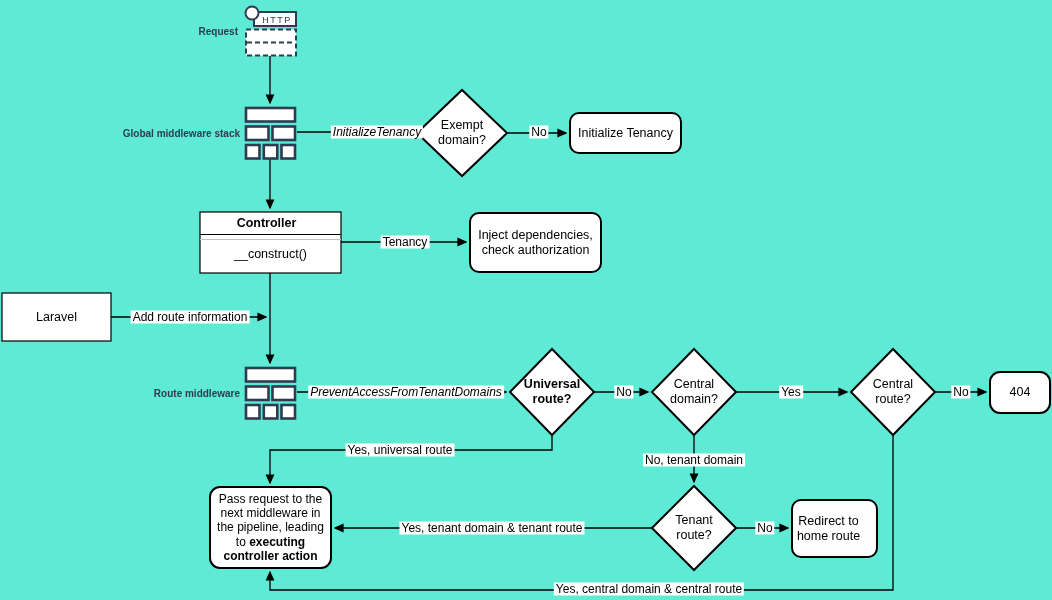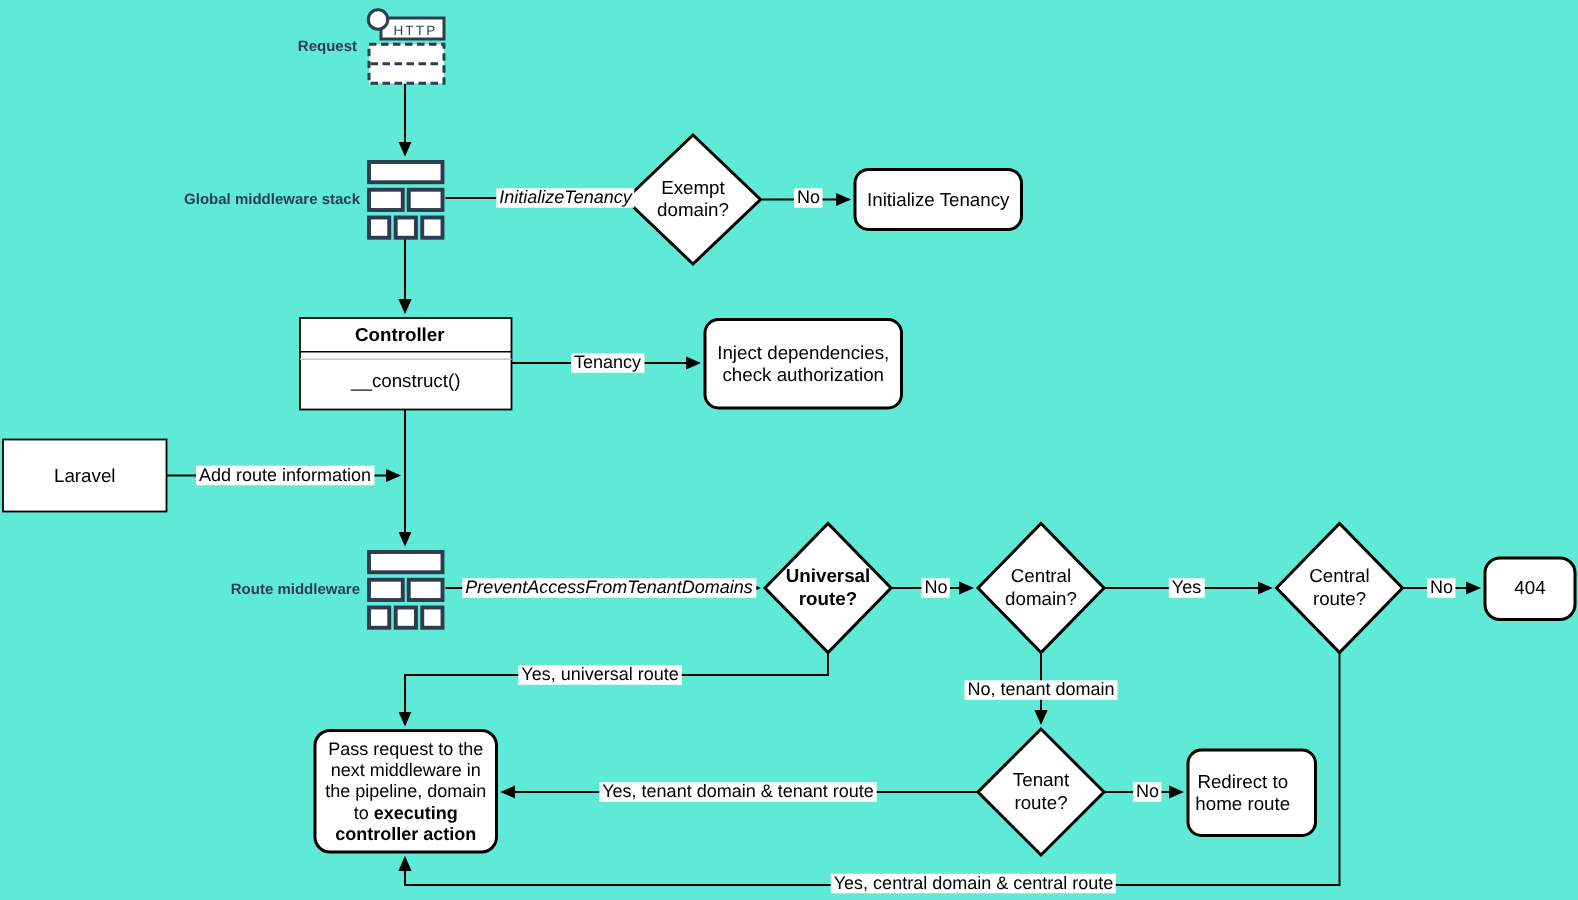--- a/index.html
+++ b/index.html
@@ -120,21 +120,21 @@
 
   <div class="nodetext" style="left:865px;top:370px;width:56px;height:44px;">Central route?</div>
 
   <div class="nodetext" style="left:990px;top:372px;width:60px;height:41px;">404</div>
 
   <div class="nodetext" style="left:668px;top:506px;width:52px;height:44px;">Tenant route?</div>
 
   <div class="nodetext" style="left:794px;top:500px;width:69px;height:57px;">Redirect to home route</div>
 
   <div class="nodetext passbox" style="left:213px;top:487px;width:115px;height:81px;">
-      <span><span>Pass request to the next middleware in the pipeline, domain to </span><b>executing controller action</b></span>
+      <span><span>Pass request to the next middleware in the pipeline, leading to </span><b>executing controller action</b></span>
     </div>
 
   <div class="lbl it" style="left:360px;top:132px;margin-left:17px;">InitializeTenancy</div>
   <div class="lbl" style="left:539px;top:132px;">No</div>
   <div class="lbl" style="left:405px;top:242px;">Tenancy</div>
   <div class="lbl" style="left:190px;top:317px;">Add route information</div>
   <div class="lbl it" style="left:406px;top:392px;">PreventAccessFromTenantDomains</div>
   <div class="lbl" style="left:624px;top:392px;">No</div>
   <div class="lbl" style="left:791px;top:392px;">Yes</div>
   <div class="lbl" style="left:961px;top:392px;">No</div>

